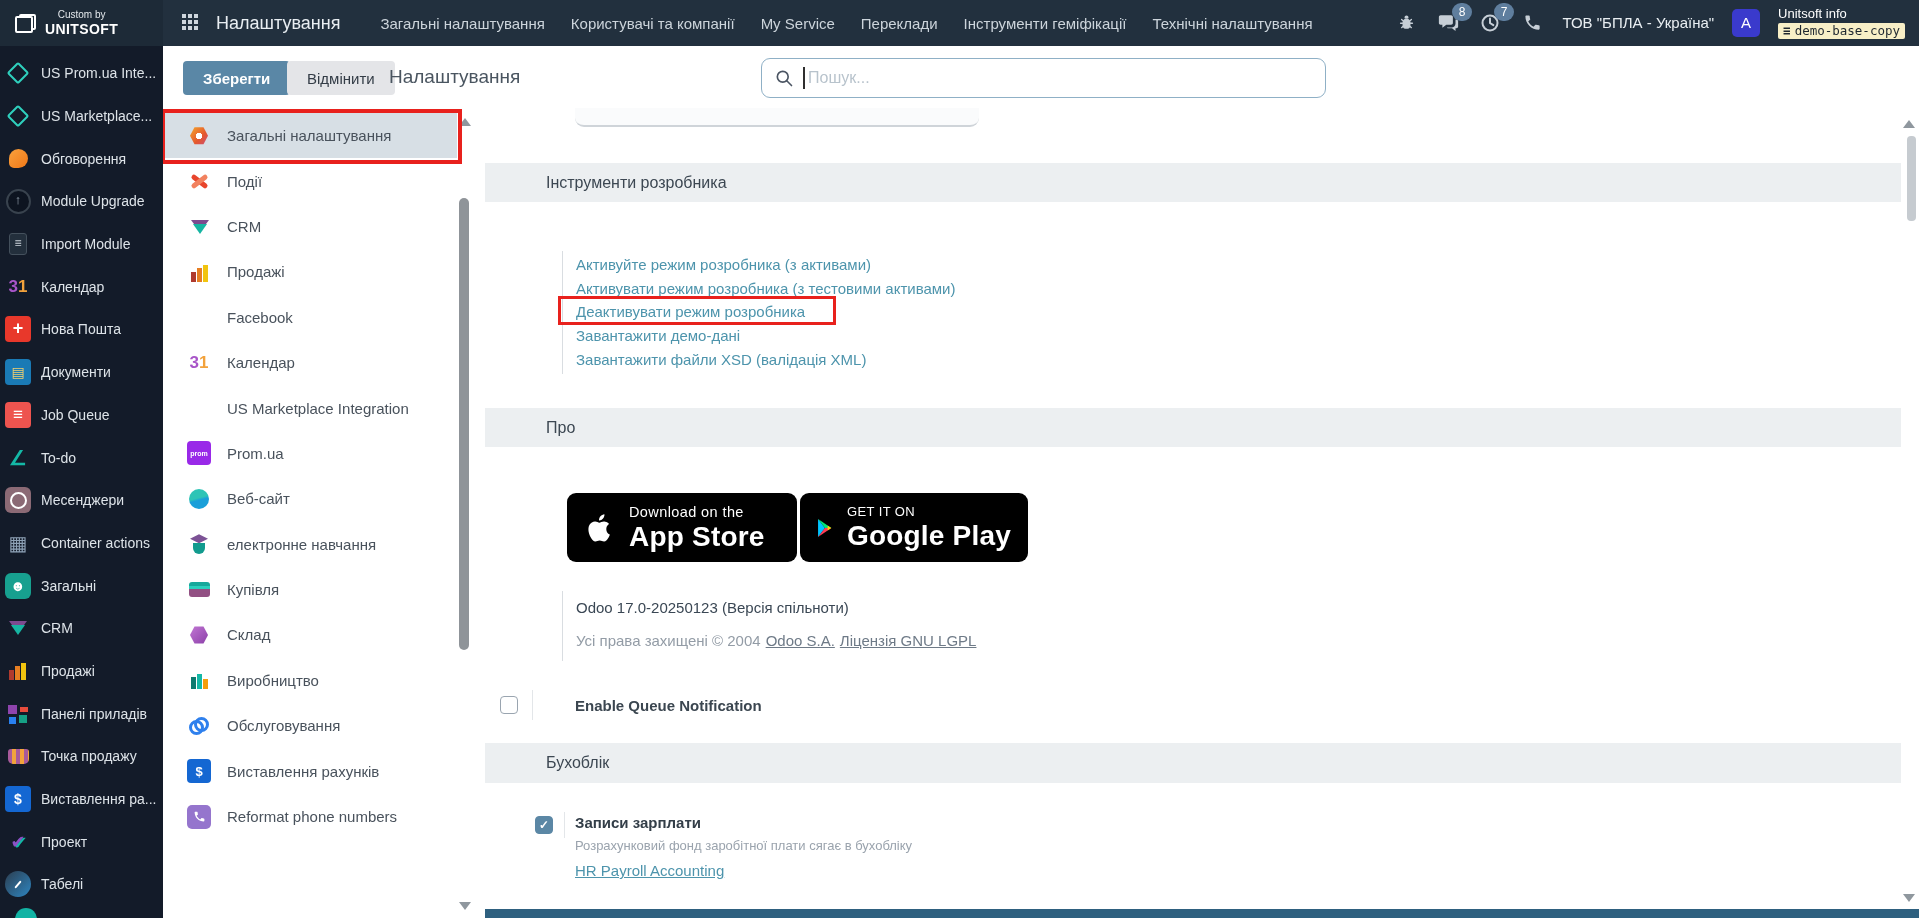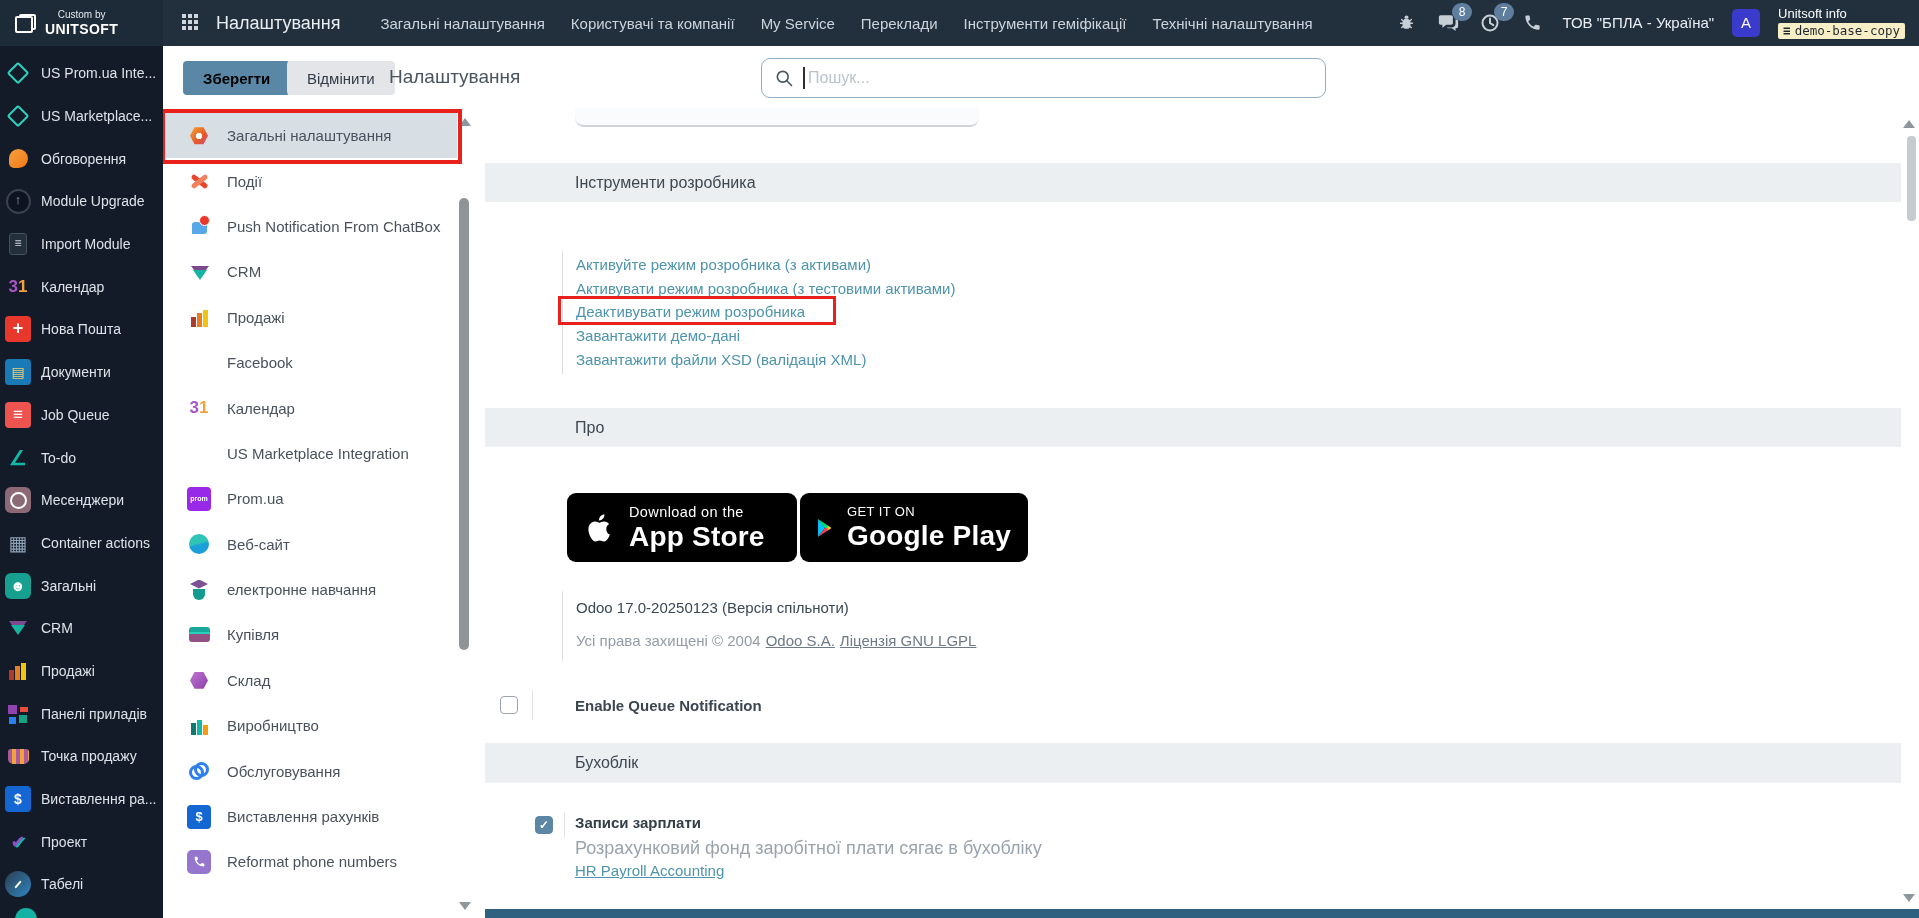--- a/index.html
+++ b/index.html
@@ -63,21 +63,21 @@
   .ic-pos::before{content:"";width:21px;height:15px;background:repeating-linear-gradient(90deg,#a85a9b 0 4px,#f2a33c 4px 8px);border-radius:3px 3px 5px 5px}
   .ic-inv{background:#1467d2;border-radius:4px}
   .ic-inv::before{content:"$";font-weight:bold;font-size:14px}
   .ic-project::before{content:"✔";font-size:18px;color:#8b51c5;text-shadow:2px 1px 0 #14b8a6}
   .ic-time{background:linear-gradient(135deg,#2c3e50,#2e86c1);border-radius:50%}
   .ic-time::before{content:"";width:2px;height:9px;background:#fff;transform:rotate(40deg);border-radius:1px}
 
   
   .toolbar{position:absolute;left:163px;top:46px;right:0;height:62px;background:#fff;z-index:4}
   .btn{position:absolute;top:15px;height:34px;border:none;border-radius:4px;font-size:15px;cursor:pointer;font-family:inherit;padding:0 20px}
-  .btn-save{left:20px;background:#5a87a6;color:#000000;font-weight:bold}
+  .btn-save{left:20px;background:#5a87a6;color:#ffffff;font-weight:bold}
   .btn-discard{left:124px;background:#e4e5e8;color:#333c46}
   .crumb{position:absolute;left:226px;top:20px;font-size:19px;color:#4a5560}
   .search{position:absolute;left:598px;top:12px;width:565px;height:40px;border:1px solid #8fb0c6;border-radius:9px;display:flex;align-items:center;padding:0 12px;gap:9px;background:#fff}
   .caret{width:2px;height:22px;background:#2f2f2f}
   .search input{border:none;outline:none;flex:1;font-size:16px;color:#333;font-family:inherit;background:transparent;margin-left:-6px}
   .search input::placeholder{color:#b8c3cc}
 
   
   .set-sidebar{position:absolute;left:163px;top:108px;bottom:0;width:309px;background:#fff;z-index:3;overflow:hidden}
   .set-rows{padding-top:5px}
@@ -111,21 +111,21 @@
   
   .tri-up{width:0;height:0;border-left:6px solid transparent;border-right:6px solid transparent;border-bottom:8px solid #8f979e;cursor:pointer}
   .tri-down{width:0;height:0;border-left:6px solid transparent;border-right:6px solid transparent;border-top:8px solid #8f979e;cursor:pointer}
   .set-up{position:absolute;left:296px;top:10px}
   .set-thumb{position:absolute;left:296px;top:90px;width:10px;height:452px;background:#8f9499;border-radius:5px;cursor:pointer}
   .set-down{position:absolute;left:296px;bottom:8px}
 
   
   .content{position:absolute;left:472px;top:108px;right:0;bottom:0;background:#fff;overflow:hidden}
   .stub{position:absolute;left:103px;top:0;width:404px;height:19px;background:#fafbfc;border-bottom:2px solid #cfd4d9;border-radius:0 0 9px 9px}
-  .band{position:absolute;left:13px;right:18px;height:39px;background:#eceff1;display:flex;align-items:center;padding-left:90px;font-size:16px;color:#3c4752}
+  .band{position:absolute;left:13px;right:18px;height:39px;background:#eceff1;display:flex;align-items:center;padding-left:61px;font-size:16px;color:#3c4752}
   .band1{top:55px}.band2{top:300px}.band3{top:635px;height:40px}
   .links{position:absolute;left:90px;top:143px;border-left:1px solid #d9dde1;padding:2px 0 2px 13px;display:flex;flex-direction:column}
   .links a{font-size:15px;line-height:23.7px;color:#4d94ac;text-decoration:none;cursor:pointer;white-space:nowrap}
   .red-box{position:absolute;left:86px;top:188px;width:278px;height:29px;border:3px solid #e8211d;z-index:4;pointer-events:none}
   .badges{position:absolute;left:95px;top:385px;display:flex;gap:3px}
   .badge{height:69px;background:#000;border-radius:9px;display:flex;align-items:center;gap:13px;padding:0 17px;cursor:pointer}
   .badge-gp{width:228px}
   .badge-as{width:230px}
   .b-txt{display:flex;flex-direction:column;gap:2px;color:#fff}
   .b1{font-size:13px;letter-spacing:.4px}
@@ -138,21 +138,21 @@
   .cb{position:absolute;width:18px;height:18px;border:1.5px solid #9aa5b0;border-radius:4px;background:#fff;cursor:pointer}
   .cb.checked{background:#5b87a5;border-color:#5b87a5;display:flex;align-items:center;justify-content:center}
   .cb.checked::before{content:"✓";color:#fff;font-size:12px;font-weight:bold}
   .vline{position:absolute;width:1px;background:#e3e6e9}
   .push-cb{left:28px;top:588px}
   .push-line{left:60px;top:582px;height:30px}
   .push-label{position:absolute;left:103px;top:589px;font-size:15px;font-weight:600;color:#3b4650}
   .pay-cb{left:63px;top:708px}
   .pay-line{left:92px;top:704px;height:26px}
   .pay-label{position:absolute;left:103px;top:706px;font-size:15px;font-weight:bold;color:#333e48}
-  .pay-desc{position:absolute;left:103px;top:730px;font-size:18px;color:#9aa3ad}
+  .pay-desc{position:absolute;left:103px;top:730px;font-size:13px;color:#9aa3ad}
   .pay-link{position:absolute;left:103px;top:754px;font-size:15px;color:#4d94ac;text-decoration:underline;cursor:pointer}
   .bstrip{position:absolute;left:13px;right:0;bottom:0;height:9px;background:#2e607f}
   .c-up{position:absolute;right:4px;top:12px}
   .c-thumb{position:absolute;right:3px;top:28px;width:9px;height:85px;background:#c6cbd0;border-radius:4px;cursor:pointer}
   .c-down{position:absolute;right:4px;bottom:16px}
 </style>
 </head>
 <body>
 
 <div class="screen">
@@ -314,24 +314,20 @@
   <aside class="set-sidebar">
     <div class="sel-annotation"></div>
     <div class="set-rows">
       <div class="set-item selected">
           <i class="sic s-general"></i>
           <span>Загальні налаштування</span>
         </div>
       <div class="set-item">
           <i class="sic s-events"></i>
           <span>Події</span>
-        </div>
-      <div class="set-item">
-          <i class="sic s-push"></i>
-          <span>Push Notification From ChatBox</span>
         </div>
       <div class="set-item">
           <i class="sic ic-crm"></i>
           <span>CRM</span>
         </div>
       <div class="set-item">
           <i class="sic ic-sales"></i>
           <span>Продажі</span>
         </div>
       <div class="set-item">

